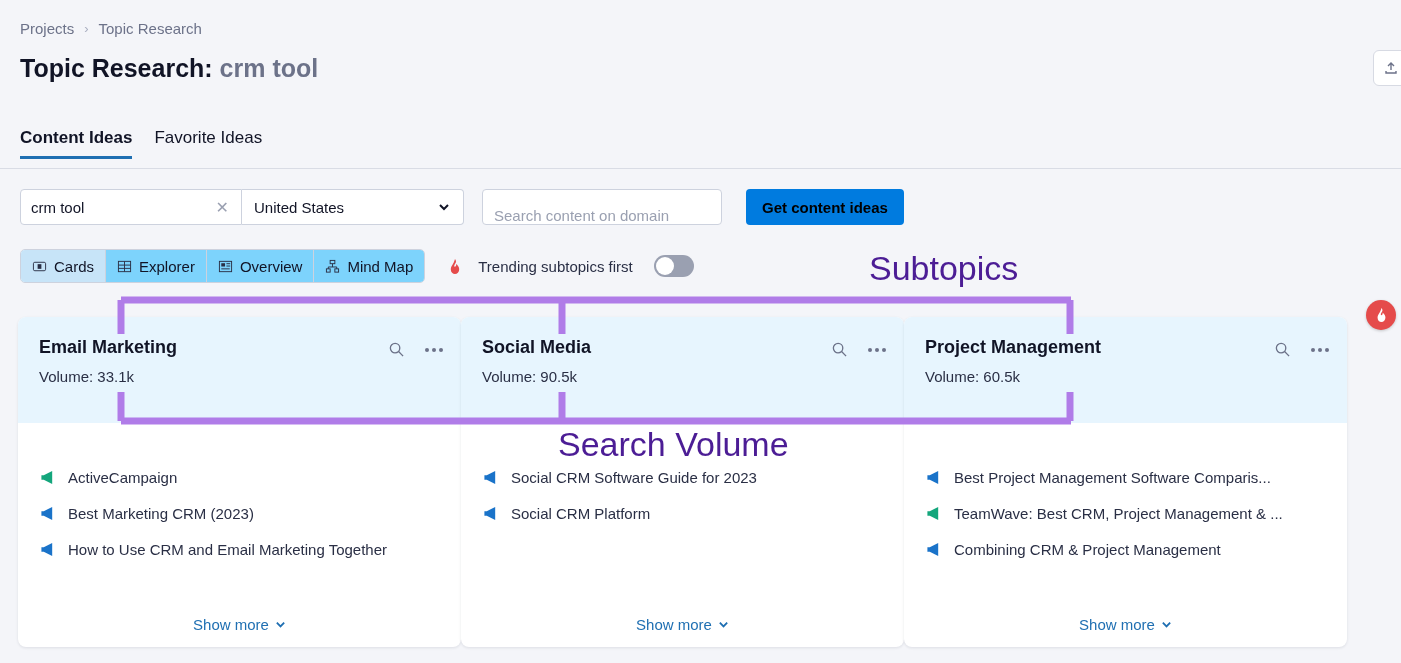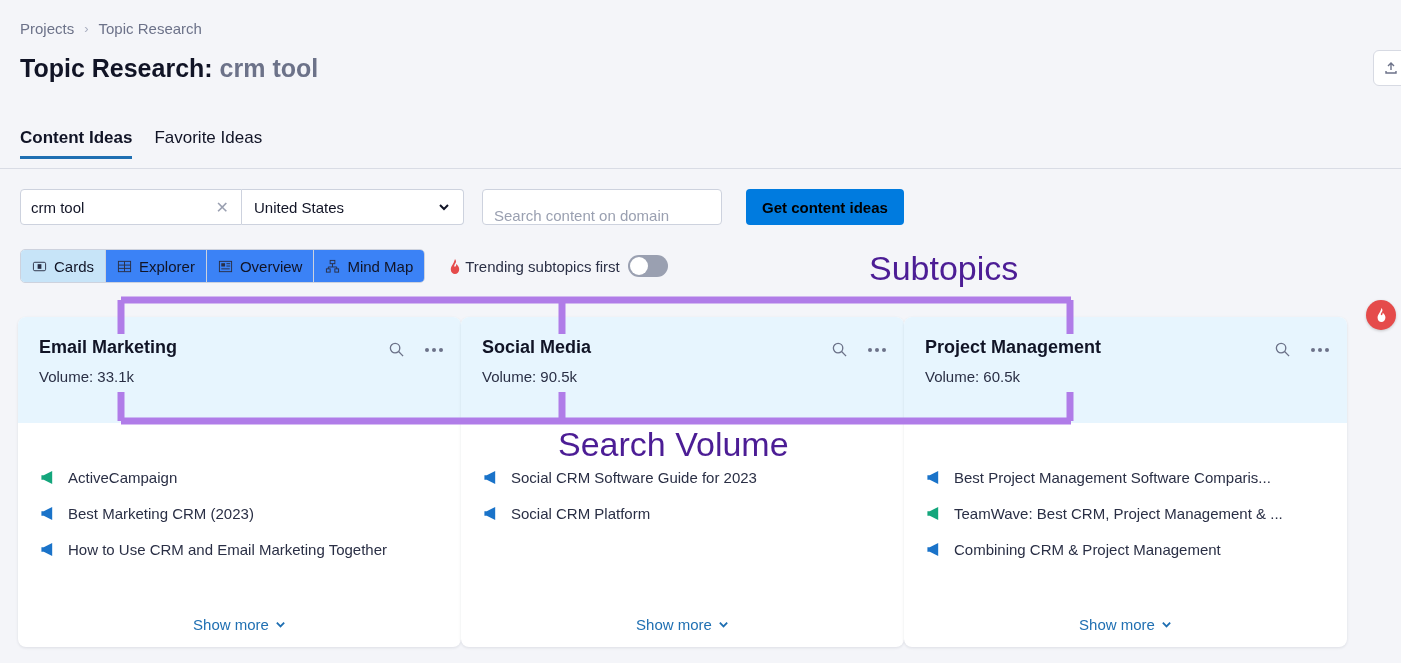--- a/index.html
+++ b/index.html
@@ -93,26 +93,26 @@
     position: absolute; left: 20px; top: 249px;
     display: flex; align-items: center;
   }
   .seg {
     display: flex; border: 1px solid #cdd2de; border-radius: 5px;
     overflow: hidden; background: #fff; height: 34px;
   }
   .seg-item {
     display: flex; align-items: center; gap: 7px;
     padding: 0 11px; font-size: 15px; color: #111426;
-    border-right: 1px solid #cdd2de; cursor: pointer; background: #3b82f6;
+    border-right: 1px solid #cdd2de; cursor: pointer; background: #7dd3fc;
   }
   .seg-item:last-child { border-right: none; }
   .seg-item.active { background: #c7e4f8; }
   .trend {
-    display: flex; align-items: center; gap: 2px; margin-left: 22px;
+    display: flex; align-items: center; gap: 15px; margin-left: 22px;
     font-size: 15px; color: #2a2f45;
   }
   .toggle {
     width: 40px; height: 22px; border-radius: 11px; background: #9aa0b1;
     position: relative; cursor: pointer; margin-left: 6px;
   }
   .toggle .knob {
     position: absolute; left: 2px; top: 2px; width: 18px; height: 18px;
     border-radius: 50%; background: #fff;
   }

